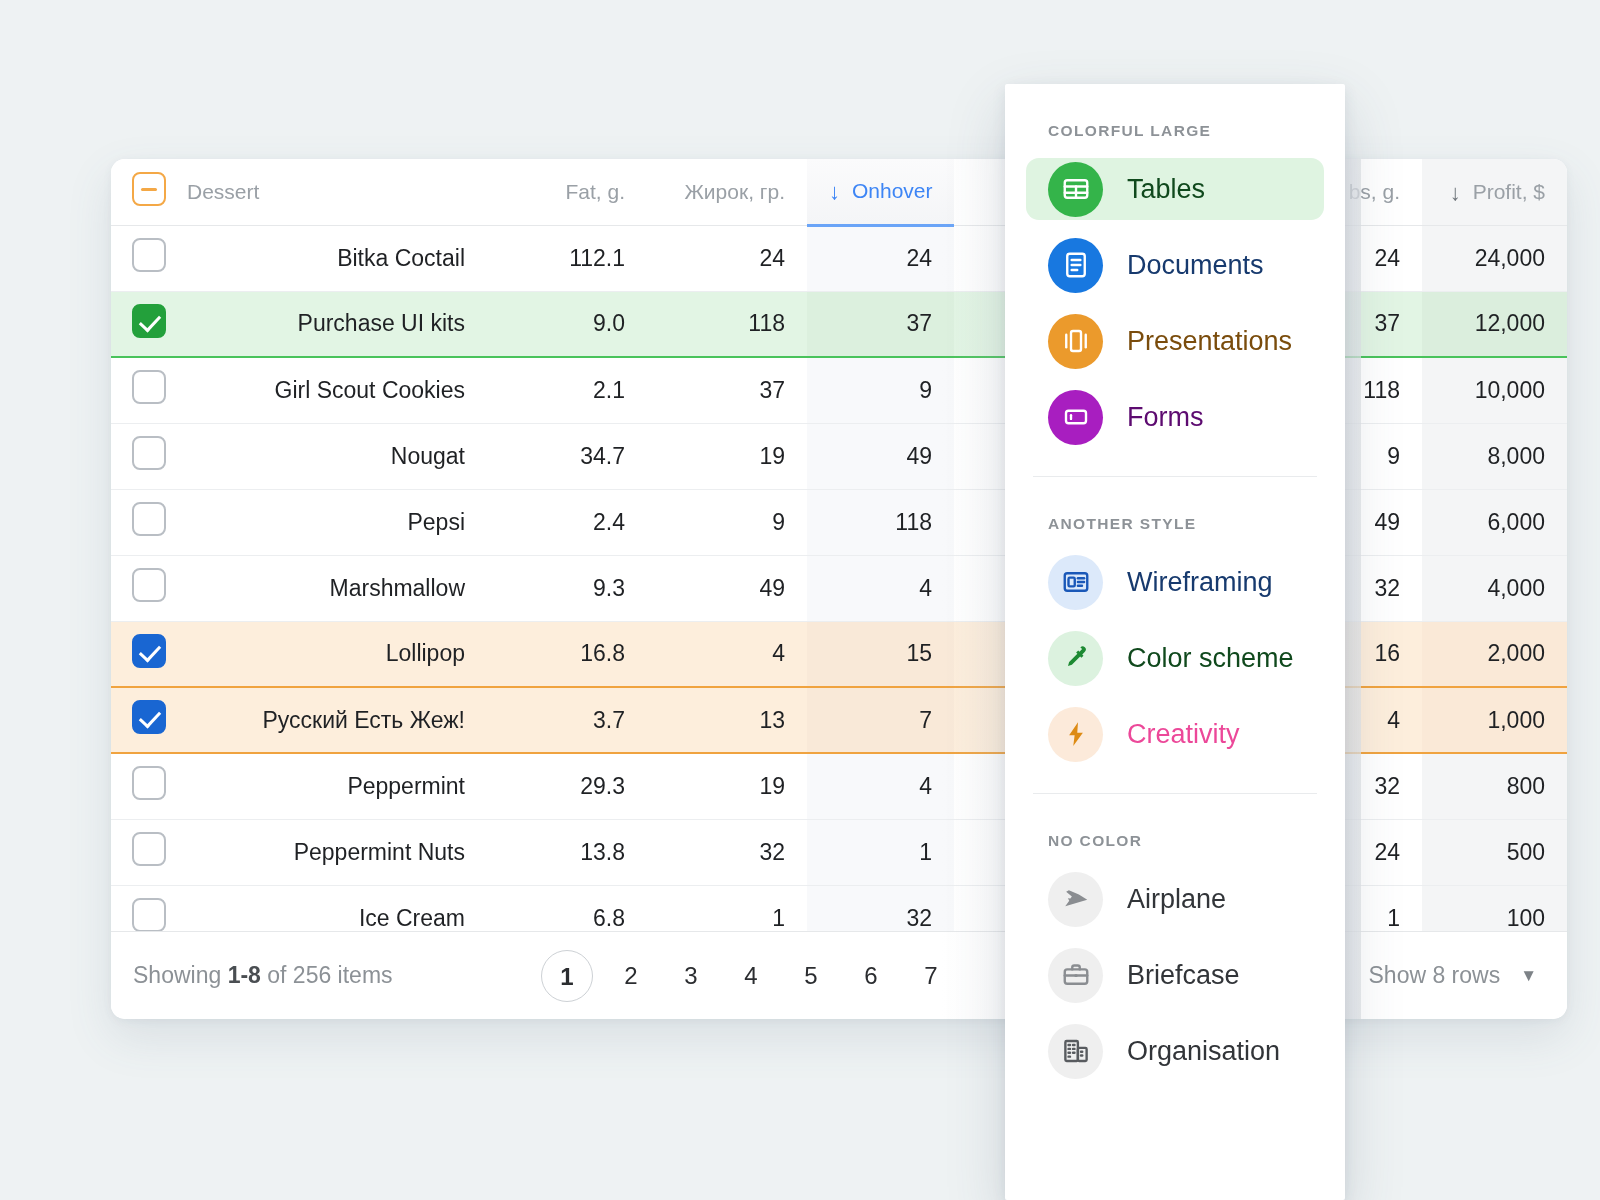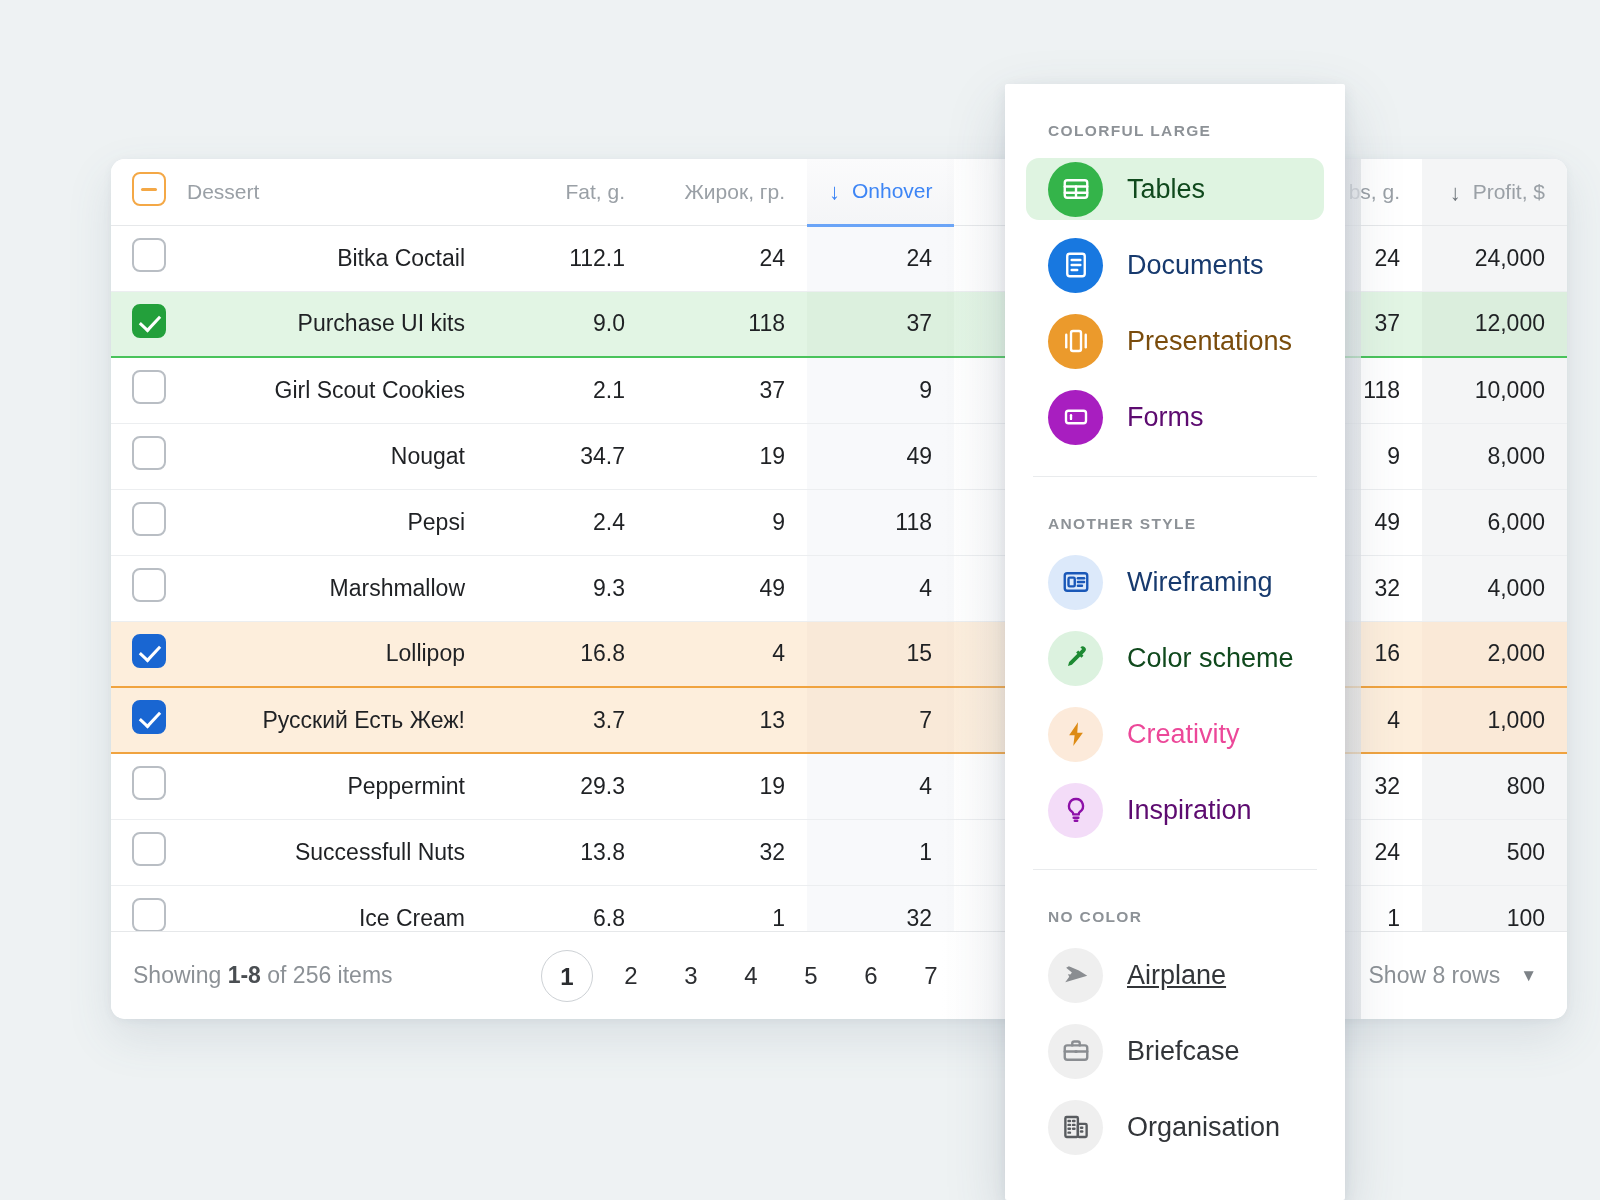--- a/index.html
+++ b/index.html
@@ -383,21 +383,21 @@
             <td>29.3</td>
             <td>19</td>
             <td class="td-onhover">4</td>
             <td>13.8</td>
             <td>1</td>
             <td>32</td>
             <td class="td-profit">800</td>
           </tr>
           <tr>
             <td class="td-check"><span class="cbx"></span></td>
-            <td class="td-name">Successfull Nuts</td>
+            <td class="td-name">Peppermint Nuts</td>
             <td>13.8</td>
             <td>32</td>
             <td class="td-onhover">1</td>
             <td>3.7</td>
             <td>32</td>
             <td>24</td>
             <td class="td-profit">500</td>
           </tr>
           <tr>
             <td class="td-check"><span class="cbx"></span></td>
@@ -504,41 +504,31 @@
           <span class="mi-label" style="color: rgb(16, 73, 29);">Color scheme</span>
         </div>
         <div class="menu-item">
           <span class="mi-icon" style="background: rgb(252, 234, 218);">
             <svg xmlns="http://www.w3.org/2000/svg" width="30" height="30" viewBox="0 0 24 24" fill="none" stroke="#dd8b14" stroke-width="1.9" stroke-linecap="round" stroke-linejoin="round">
               <path d="M13.6 2.5 6.5 13h4.4l-1.1 8.5L17.5 11h-4.5z" fill="#dd8b14" stroke="none"></path>
             </svg>
           </span>
           <span class="mi-label" style="color: #ec4899;">Creativity</span>
         </div>
-        <div class="menu-item">
-          <span class="mi-icon" style="background: rgb(243, 220, 248);">
-            <svg xmlns="http://www.w3.org/2000/svg" width="30" height="30" viewBox="0 0 24 24" fill="none" stroke="#8d10a8" stroke-width="1.9" stroke-linecap="round" stroke-linejoin="round">
-              <path d="M12 3.2a5.6 5.6 0 0 0-3.2 10.2c.7.5 1 1 1 1.8v.3h4.4v-.3c0-.8.3-1.3 1-1.8A5.6 5.6 0 0 0 12 3.2z"></path>
-              <line x1="10.1" y1="18.2" x2="13.9" y2="18.2"></line>
-              <path d="M11 20.6h2"></path>
-            </svg>
-          </span>
-          <span class="mi-label" style="color: rgb(93, 11, 112);">Inspiration</span>
-        </div>
       </div>
       <div class="menu-divider"></div>
       <div class="menu-section-label sec-gap-top">NO COLOR</div>
       <div class="menu-group">
         <div class="menu-item">
           <span class="mi-icon" style="background: rgb(239, 239, 239);">
             <svg xmlns="http://www.w3.org/2000/svg" width="30" height="30" viewBox="0 0 24 24" fill="none" stroke="#8a8d91" stroke-width="1.9" stroke-linecap="round" stroke-linejoin="round">
               <path d="M21 12.5 3.4 17.8l3.2-4.4-1.1-2 2 .2 1.2-1.6-4.6-3.9L6.3 5l8 3.4z" fill="#8a8d91" stroke="none"></path>
             </svg>
           </span>
-          <span class="mi-label" style="color: rgb(50, 53, 57); text-decoration: underline;">Airplane</span>
+          <span class="mi-label" style="color: rgb(50, 53, 57);">Airplane</span>
         </div>
         <div class="menu-item">
           <span class="mi-icon" style="background: rgb(239, 239, 239);">
             <svg xmlns="http://www.w3.org/2000/svg" width="30" height="30" viewBox="0 0 24 24" fill="none" stroke="#8a8d91" stroke-width="1.9" stroke-linecap="round" stroke-linejoin="round">
               <rect x="3" y="7.5" width="18" height="11.5" rx="2"></rect>
               <path d="M9 7.5V6a1.6 1.6 0 0 1 1.6-1.6h2.8A1.6 1.6 0 0 1 15 6v1.5"></path>
               <line x1="3" y1="12.4" x2="21" y2="12.4"></line>
               <rect x="10.9" y="11.3" width="2.2" height="2.2" rx=".4" fill="#8a8d91" stroke="none"></rect>
             </svg>
           </span>

